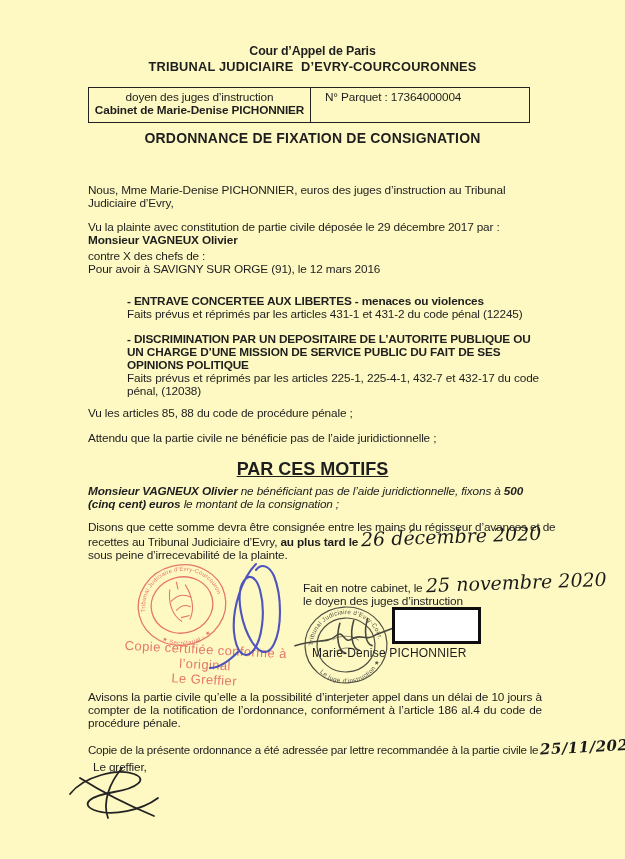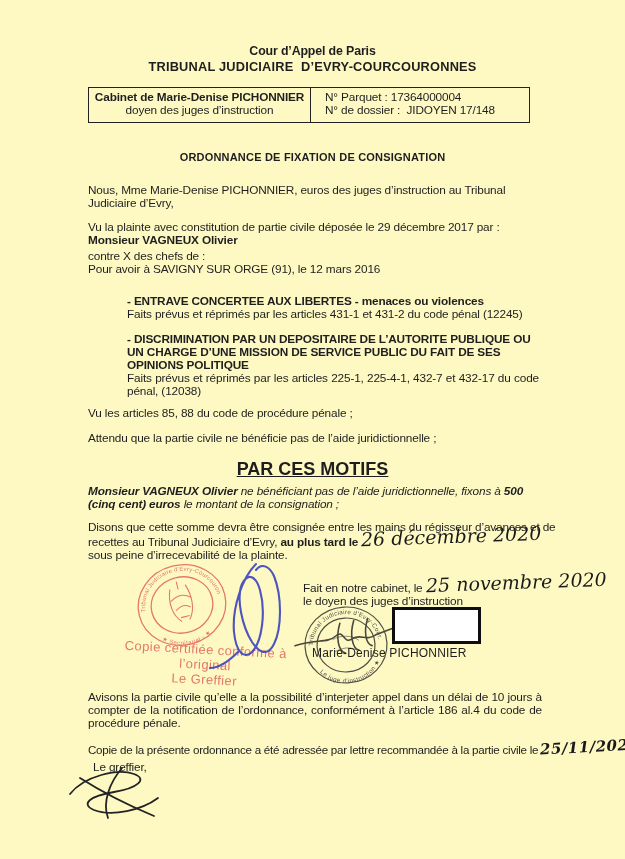--- a/index.html
+++ b/index.html
@@ -52,30 +52,29 @@
 </head>
 <body>
 
 <div class="page">
 
   <div class="abs center bold txt" style="top:45px;font-size:12.4px;">Cour d’Appel de Paris</div>
   <div class="abs center bold" style="top:59px;font-size:12.8px;letter-spacing:0.2px;">TRIBUNAL JUDICIAIRE&nbsp; D’EVRY-COURCOURONNES</div>
 
   <div class="casebox">
     <div class="cell cell-left">
+      <div class="txt">doyen des juges d’instruction</div>
       <div class="txt bold">Cabinet de Marie-Denise PICHONNIER</div>
-      <div class="txt">doyen des juges d’instruction</div>
     </div>
     <div class="cell cell-right">
       <div class="txt">N° Parquet : 17364000004</div>
-      <div class="txt">N° de dossier :&nbsp; JIDOYEN 17/148</div>
     </div>
   </div>
 
-  <div class="abs center bold" style="top:151px;font-size:11px;letter-spacing:0.2px;">ORDONNANCE DE FIXATION DE CONSIGNATION</div>
+  <div class="abs center bold" style="top:130px;font-size:14px;letter-spacing:0.2px;">ORDONNANCE DE FIXATION DE CONSIGNATION</div>
 
   <div class="para" style="top:184px;">Nous, Mme Marie-Denise PICHONNIER, euros des juges d’instruction au Tribunal Judiciaire d’Evry,</div>
 
   <div class="para" style="top:221px;">
     <div>Vu la plainte avec constitution de partie civile déposée le 29 décembre 2017 par :</div>
     <div class="bold">Monsieur VAGNEUX Olivier</div>
   </div>
 
   <div class="para" style="top:250px;">
     <div>contre X des chefs de :</div>

